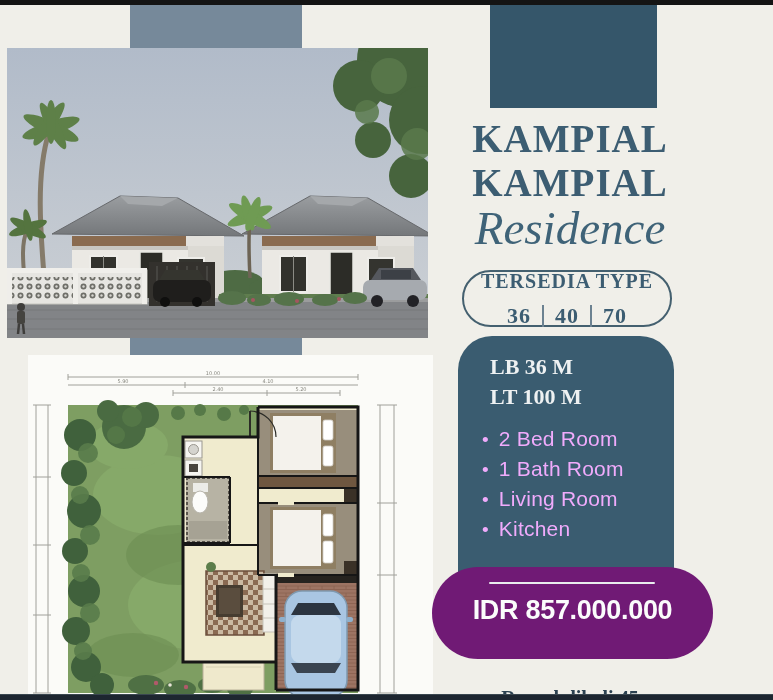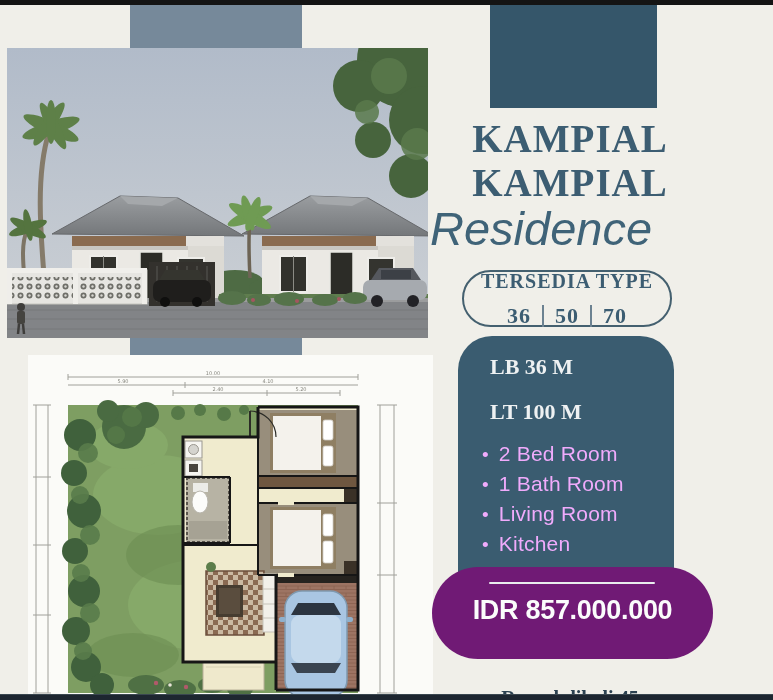--- a/index.html
+++ b/index.html
@@ -16,22 +16,22 @@
   .plan{position:absolute;left:28px;top:355px;width:405px;height:345px;display:block;background:#fbfbf8;}
 
   .title1,.title2{
     position:absolute;left:430px;width:280px;text-align:center;
     font-family:"Liberation Serif","DejaVu Serif",serif;font-weight:bold;
     font-size:39px;letter-spacing:1px;color:#3c5d72;line-height:1;
   }
   .title1{top:119px;}
   .title2{top:163px;}
   .script{
-    position:absolute;left:430px;top:203px;width:280px;
-    font-family:Liberation Sans, sans-serif;font-style:italic;
+    position:absolute;left:430px;top:203px;width:280px;text-align:center;
+    font-family:Liberation Serif, serif;font-style:italic;
     font-size:47px;color:#3f6378;line-height:1.1;font-weight:400;
   }
   .type-box{
     position:absolute;left:462px;top:270px;width:210px;height:57px;
     border:2px solid #44606f;border-radius:30px;box-sizing:border-box;
     display:flex;flex-direction:column;align-items:center;justify-content:center;
     color:#3c5d72;font-family:"Liberation Serif","DejaVu Serif",serif;
   }
   .type-label{font-size:20px;font-weight:bold;letter-spacing:1px;line-height:1.05;}
   .type-nums{font-size:22px;font-weight:bold;letter-spacing:1px;margin-top:13px;line-height:1;display:flex;align-items:center;text-align:center;}
@@ -40,21 +40,21 @@
 
   .panel{
     position:absolute;left:458px;top:336px;width:216px;height:276px;
     background:#3a5c70;border-radius:34px;color:#eef1f2;
   }
   .lb,.lt{
     font-family:"Liberation Serif","DejaVu Serif",serif;font-weight:bold;
     font-size:22px;margin-left:32px;line-height:1;
   }
   .lb{margin-top:20px;}
-  .lt{margin-top:23px;}
+  .lt{margin-top:8px;}
   .features{list-style:none;margin:16px 0 0 0;padding:0 0 0 24px;}
   .features li{
     font-size:21px;line-height:29px;color:#f0abfc;letter-spacing:.2px;
   }
   .features li::before{content:"•";margin-right:10px;font-size:19px;}
 
   .pill{
     position:absolute;left:432px;top:567px;width:281px;height:92px;
     background:#701a75;border-radius:46px;
   }
@@ -411,21 +411,21 @@
   </svg>
 
   <div class="title1">KAMPIAL</div>
   <div class="title2">KAMPIAL</div>
   <div class="script">Residence</div>
 
   <div class="type-box">
     <div class="type-label">TERSEDIA TYPE</div>
     <div class="type-nums">
       <span>36</span>
-        <span>50</span>
+        <span>40</span>
         <span>70</span>
     </div>
   </div>
 
   <div class="panel">
     <div class="lb">LB 36 M</div>
     <div class="lt">LT 100 M</div>
     <ul class="features">
       <li>2 Bed Room</li>
       <li>1 Bath Room</li>

